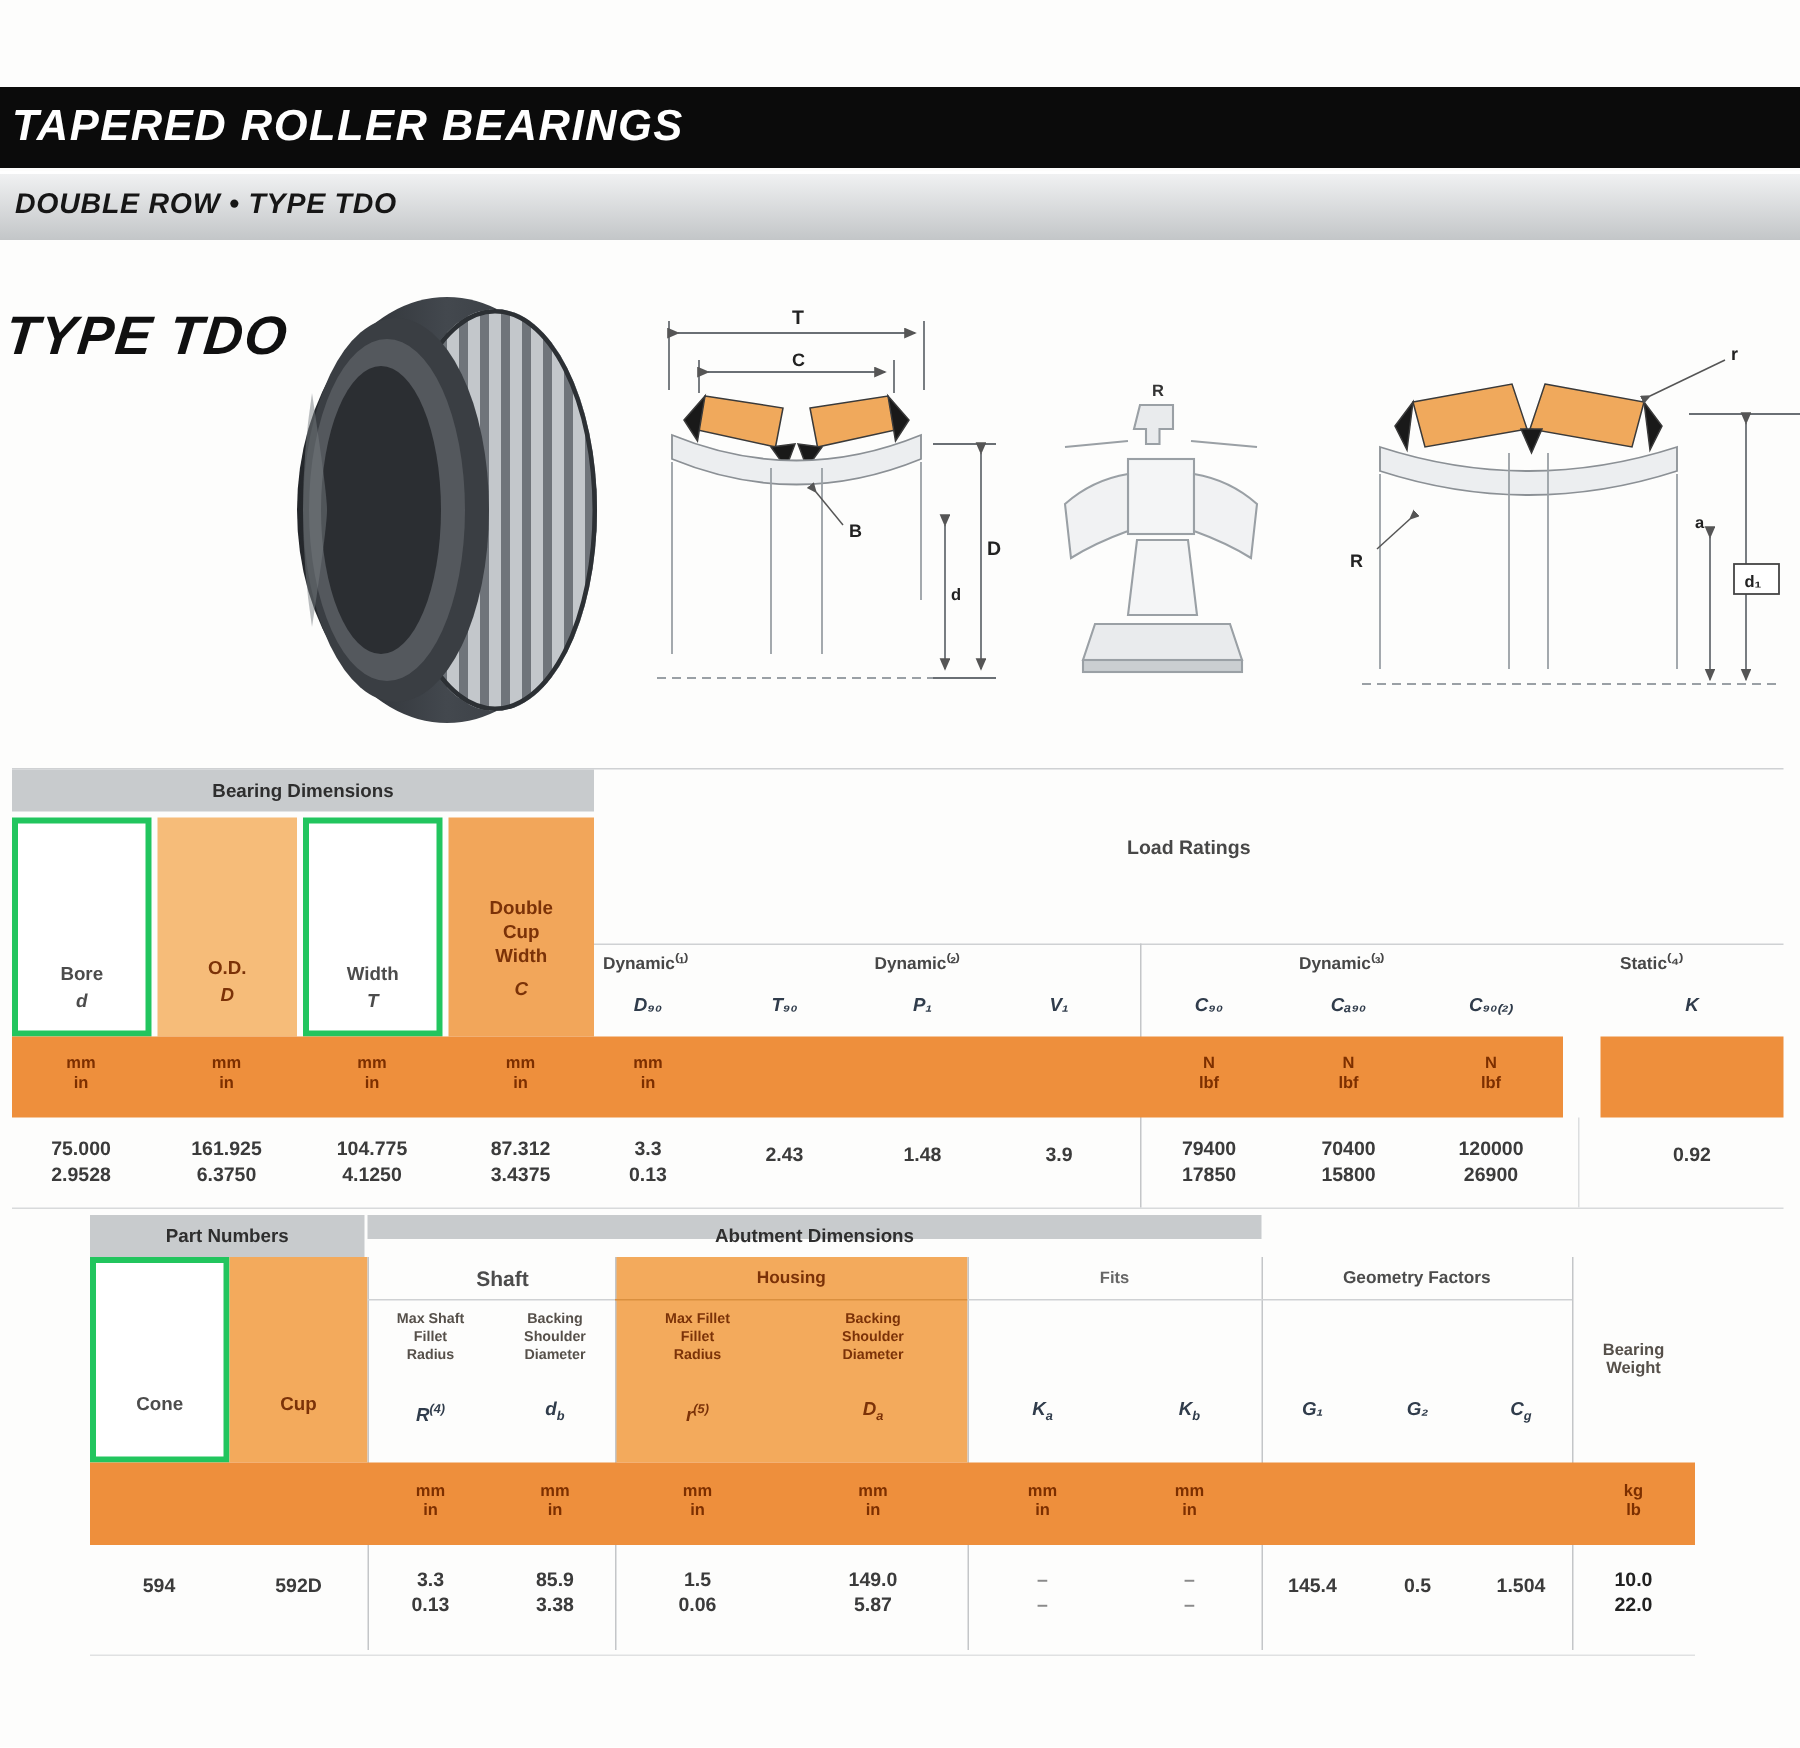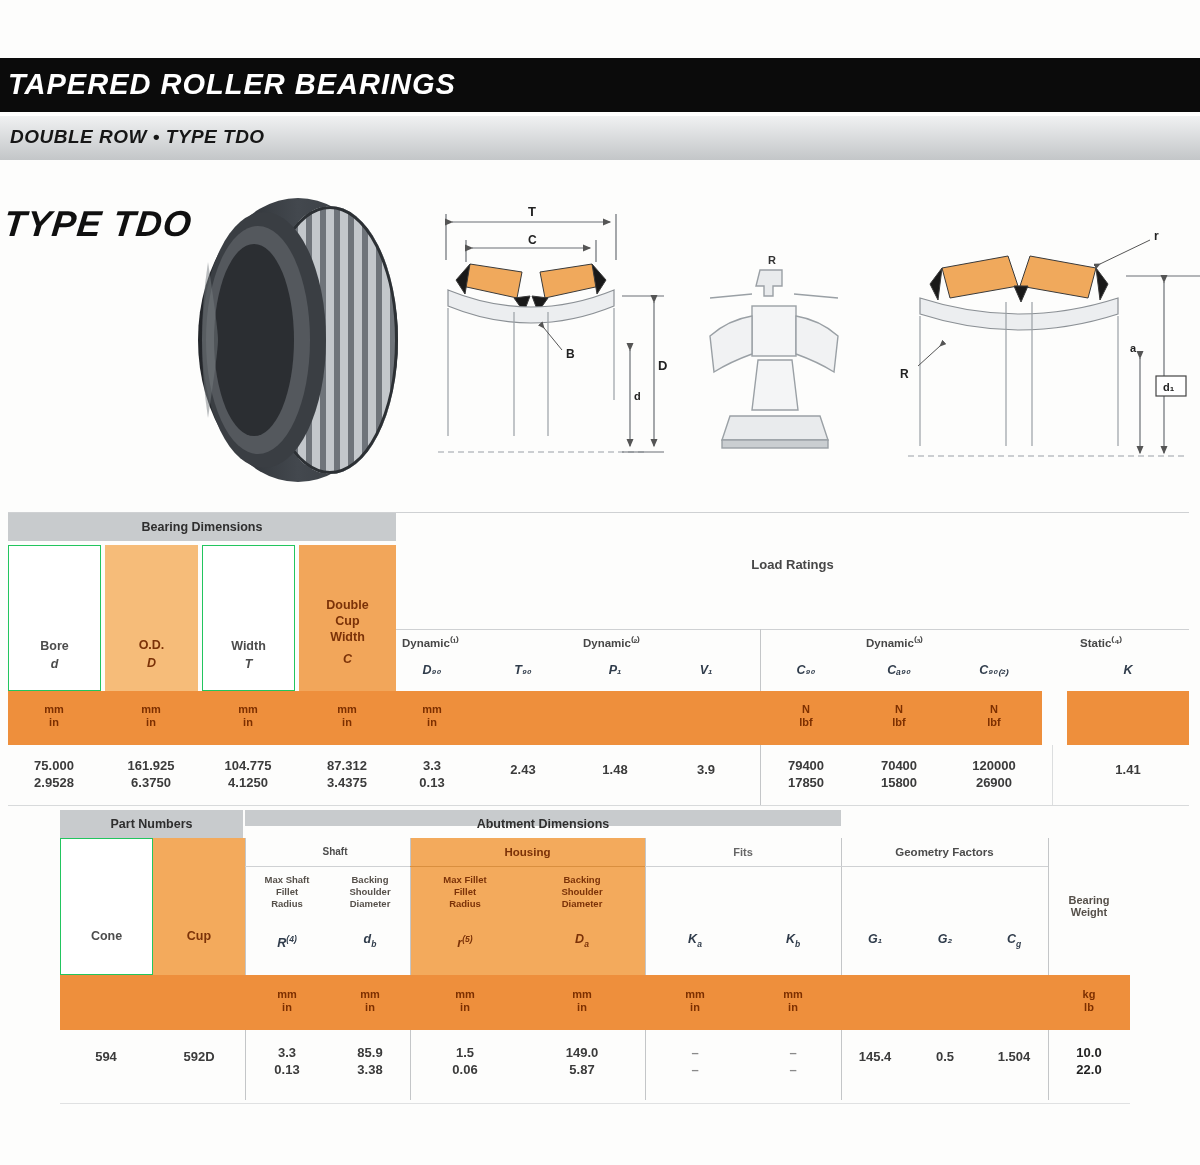--- a/index.html
+++ b/index.html
@@ -21,21 +21,21 @@
   .v{position:absolute;transform:translateX(-50%);text-align:center;
      font:600 13px/17px "Liberation Sans",sans-serif;color:#3b3b3b;white-space:nowrap;}
   .sym{position:absolute;transform:translateX(-50%);text-align:center;
      font:italic 700 12.5px/14px "Liberation Sans",sans-serif;color:#303c4b;white-space:nowrap;}
   .sym sub,.sym sup{font-size:8.5px}
   .gl{position:absolute;font:700 11.5px/13px "Liberation Sans",sans-serif;color:#474747;white-space:nowrap;}
   .cl{position:absolute;transform:translateX(-50%);text-align:center;
       font:700 9.5px/12px "Liberation Sans",sans-serif;color:#56504a;white-space:nowrap;}
   .mr{color:#7b3208 !important}
   .cell{position:absolute;box-sizing:border-box;}
-  .whitecell{background:#fff;border:1px solid #22c55e;}
+  .whitecell{background:#fff;border:4px solid #22c55e;}
   .lab2{position:absolute;width:100%;text-align:center;font:700 12.5px/16px "Liberation Sans",sans-serif;color:#4c4c4c;}
   .vline{position:absolute;width:1px;background:#c4c6c8;}
   .hline{position:absolute;height:1px;background:#cfd1d3;}
   .oband{position:absolute;background:#ee8f3c;}
   svg text{font-family:"Liberation Sans",sans-serif}
 </style>
 </head>
 <body>
 
 <div id="page">
@@ -281,42 +281,42 @@
         <div>17850</div>
       </div>
     <div class="v" style="left:891px;top:244px">
       <div>70400</div>
         <div>15800</div>
       </div>
     <div class="v" style="left:986px;top:244px">
       <div>120000</div>
         <div>26900</div>
       </div>
-    <div class="v" style="left:1120px;top:248px">1.41</div>
+    <div class="v" style="left:1120px;top:248px">0.92</div>
   </div>
 
   <div class="abs" style="left:60px;top:810px;width:1070px;height:293px;border-bottom:1px solid #e0e1e2;">
 
     <div class="cell ghead" style="left:0;top:0;width:183px;height:28px">Part Numbers</div>
     <div class="cell ghead" style="left:185px;top:0;width:596px;height:16px">Abutment Dimensions</div>
 
     <div class="cell whitecell" style="left:0;top:28px;width:93px;height:137px"></div>
     <div class="cell" style="left:93px;top:28px;width:92px;height:137px;background:#f3aa5c"></div>
     <div class="cell" style="left:350px;top:28px;width:235px;height:137px;background:#f3aa5c"></div>
 
     <div class="vline" style="left:185px;top:28px;height:262px"></div>
     <div class="vline" style="left:350px;top:28px;height:262px"></div>
     <div class="vline" style="left:585px;top:28px;height:262px"></div>
     <div class="vline" style="left:781px;top:28px;height:262px"></div>
     <div class="vline" style="left:988px;top:28px;height:262px"></div>
 
     <div class="lab2" style="left:0;width:93px;top:118px">Cone</div>
     <div class="lab2 mr" style="left:93px;width:92px;top:118px">Cup</div>
 
-    <div class="lab2" style="left:185px;width:180px;top:34px;font-size:10px">Shaft</div>
+    <div class="lab2" style="left:185px;width:180px;top:34px;font-size:14px">Shaft</div>
     <div class="hline" style="left:185px;top:56px;width:165px"></div>
     <div class="cl" style="left:227px;top:64px">
       <div>Max Shaft</div>
         <div>Fillet</div>
         <div>Radius</div>
       </div>
     <div class="sym" style="left:227px;top:122px">
       <span>R</span><sup>(4)</sup></div>
     <div class="cl" style="left:310px;top:64px">
       <div>Backing</div>

